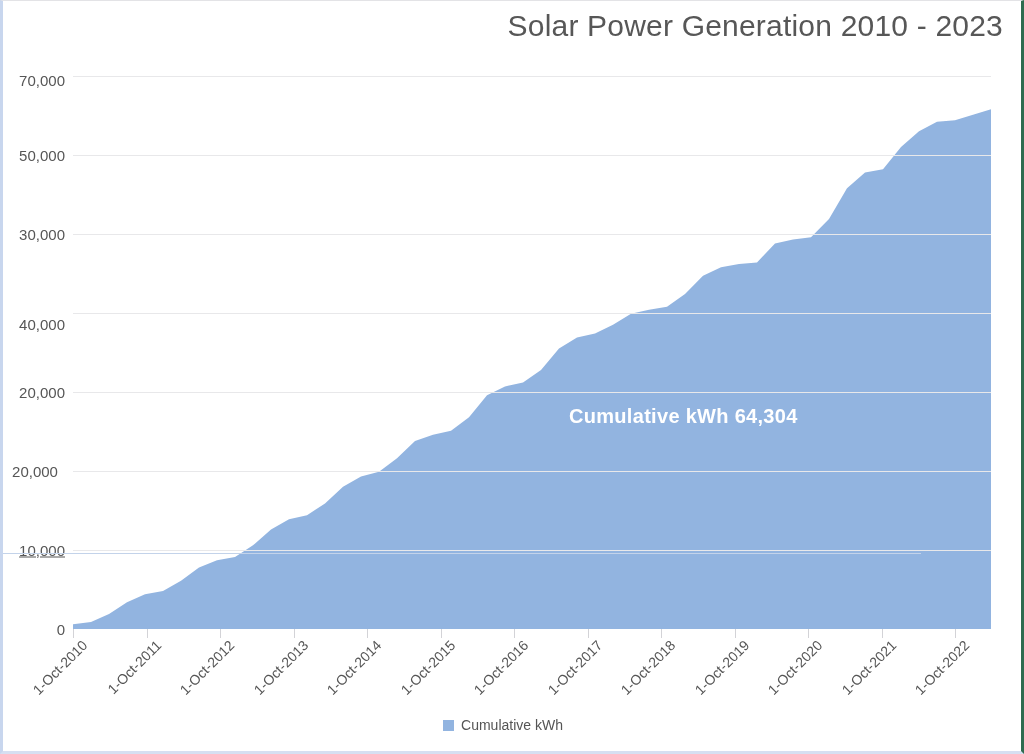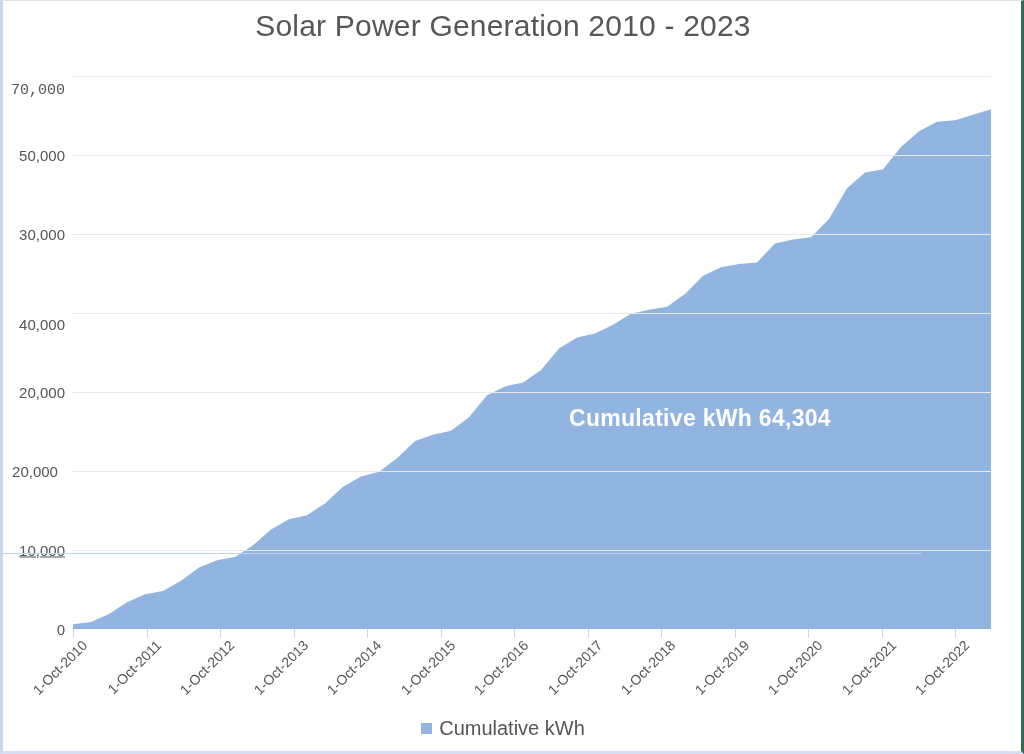--- a/index.html
+++ b/index.html
@@ -14,21 +14,21 @@
     width:1024px; height:754px;
     background:#ffffff;
     border-top:1px solid #e3e3e6;
     border-left:3px solid #c8d6ee;
     border-right:3px solid #2f6b4f;
     border-bottom:3px solid #d6dff1;
   }
   #chart-title {
     position:absolute;
     top:8px; left:0; width:1000px;
-    text-align:center;
+    text-align:right;
     font-size:30px;
     font-weight:400;
     color:#575757;
     letter-spacing:0.2px;
     white-space:nowrap;
   }
   
   #plot-area {
     position:absolute;
     left:70px; top:75px;
@@ -72,56 +72,56 @@
     font-size:14px;
     color:#555555;
     white-space:nowrap;
     transform-origin:left top;
     transform:rotate(-45deg) translate(-100%, 0);
   }
   
   #annotation {
     position:absolute;
     left:566px; top:404px;
-    font-size:23px;
+    font-size:20px;
     font-weight:bold;
     color:#ffffff;
     white-space:nowrap;
     letter-spacing:0.3px;
   }
   
   #legend {
     position:absolute;
     left:0; top:716px; width:1000px;
     display:flex; align-items:center; justify-content:center;
     gap:7px;
   }
   #legend-swatch {
     width:11px; height:11px;
     background:#92b4e0;
     display:block;
   }
-  #legend-label { font-size:20px; color:#555555; white-space:nowrap; }
+  #legend-label { font-size:14px; color:#555555; white-space:nowrap; }
 </style>
 </head>
 <body>
 
 <div id="chart-frame">
 
   <div id="chart-title">Solar Power Generation 2010 - 2023</div>
 
   <div id="y-axis">
       <div class="y-label" style="top: 553px;">0</div>
       <div class="y-label" style="top: 474px; text-decoration: underline;">10,000</div>
       <div class="y-label" style="top: 395px; text-align: center;">20,000</div>
       <div class="y-label" style="top: 316px;">20,000</div>
       <div class="y-label" style="top: 248px;">40,000</div>
       <div class="y-label" style="top: 158px;">30,000</div>
       <div class="y-label" style="top: 79px;">50,000</div>
-      <div class="y-label" style="top: 14px; font-family: Liberation Mono, monospace;">70,000</div>
+      <div class="y-label" style="top: 4px;">70,000</div>
     </div>
 
   <div id="plot-area">
     <svg id="area-svg" viewBox="0 0 918 553" preserveAspectRatio="none">
       <path id="area-path" d="M 0 553.0 L 0.00 548.26 L 18.00 545.89 L 36.00 537.99 L 54.00 526.14 L 72.00 518.24 L 90.00 515.08 L 108.00 504.81 L 126.00 491.38 L 144.00 484.27 L 162.00 481.11 L 180.00 469.26 L 198.00 453.46 L 216.00 443.19 L 234.00 439.24 L 252.00 427.39 L 270.00 410.80 L 288.00 400.53 L 306.00 395.79 L 324.00 382.36 L 342.00 364.98 L 360.00 358.66 L 378.00 354.71 L 396.00 341.28 L 414.00 319.16 L 432.00 310.47 L 450.00 306.52 L 468.00 293.88 L 486.00 272.55 L 504.00 261.49 L 522.00 257.54 L 540.00 248.85 L 558.00 237.79 L 576.00 233.84 L 594.00 230.68 L 612.00 218.04 L 630.00 199.87 L 648.00 191.18 L 666.00 188.02 L 684.00 186.44 L 702.00 167.48 L 720.00 163.53 L 738.00 161.16 L 756.00 142.99 L 774.00 112.18 L 792.00 96.38 L 810.00 93.22 L 828.00 71.10 L 846.00 55.30 L 864.00 45.82 L 882.00 44.24 L 900.00 38.71 L 918.00 33.18 L 918 553 Z" fill="#92b4e0"></path>
     </svg>
   <div class="gridline" style="top: 474px;"></div>
       <div class="gridline" style="top: 395px;"></div>
       <div class="gridline" style="top: 316px;"></div>
       <div class="gridline" style="top: 237px;"></div>

